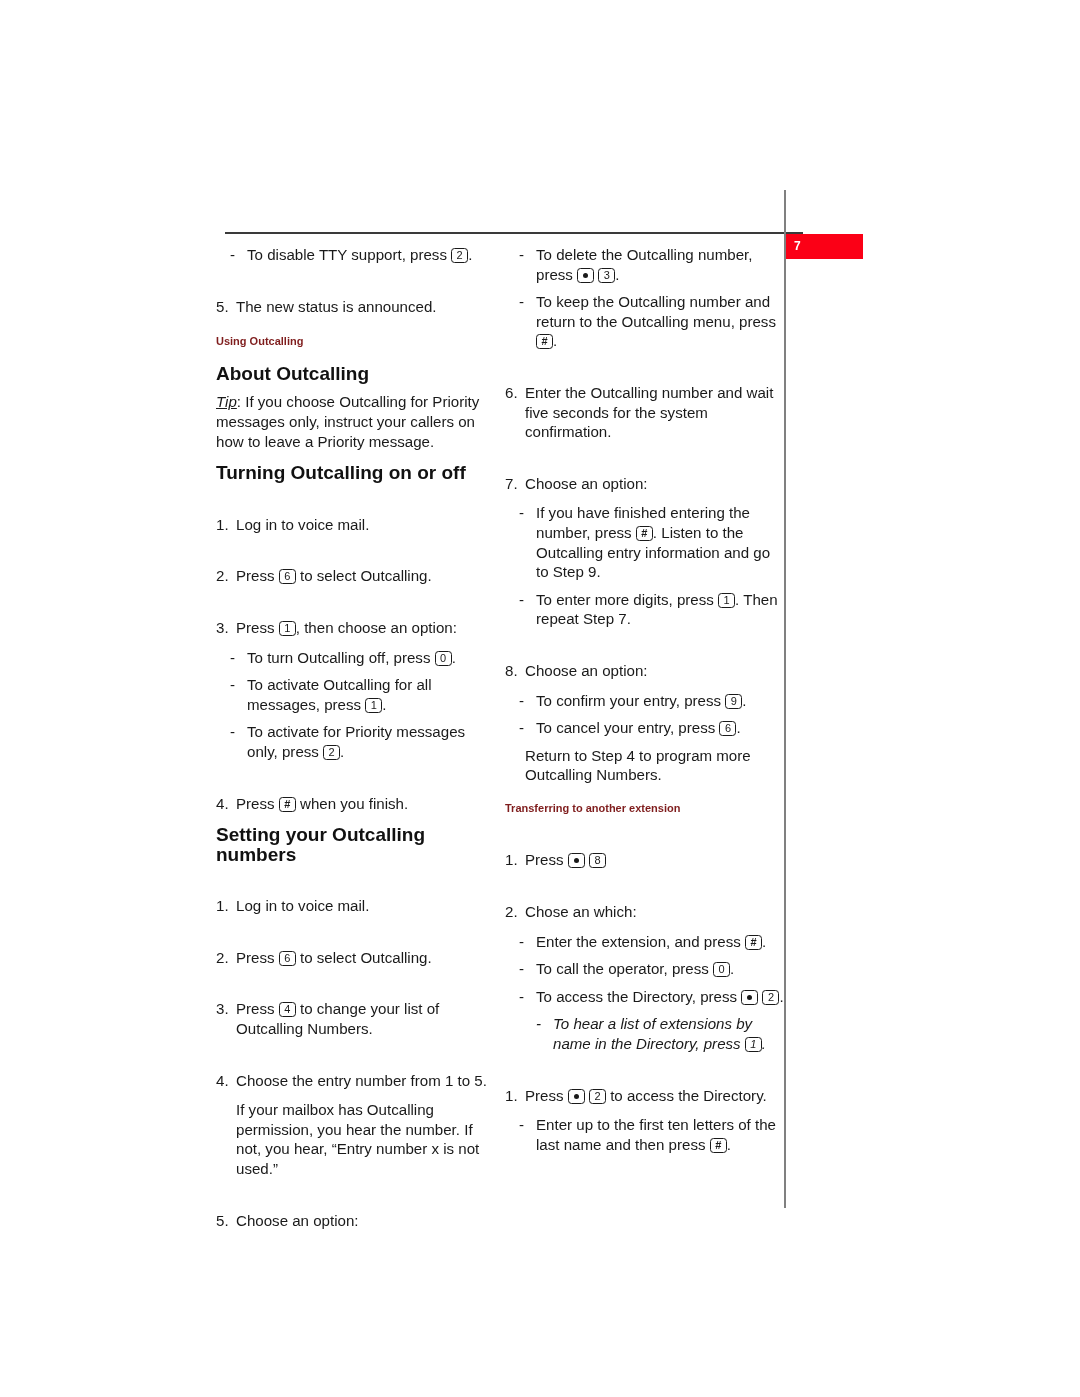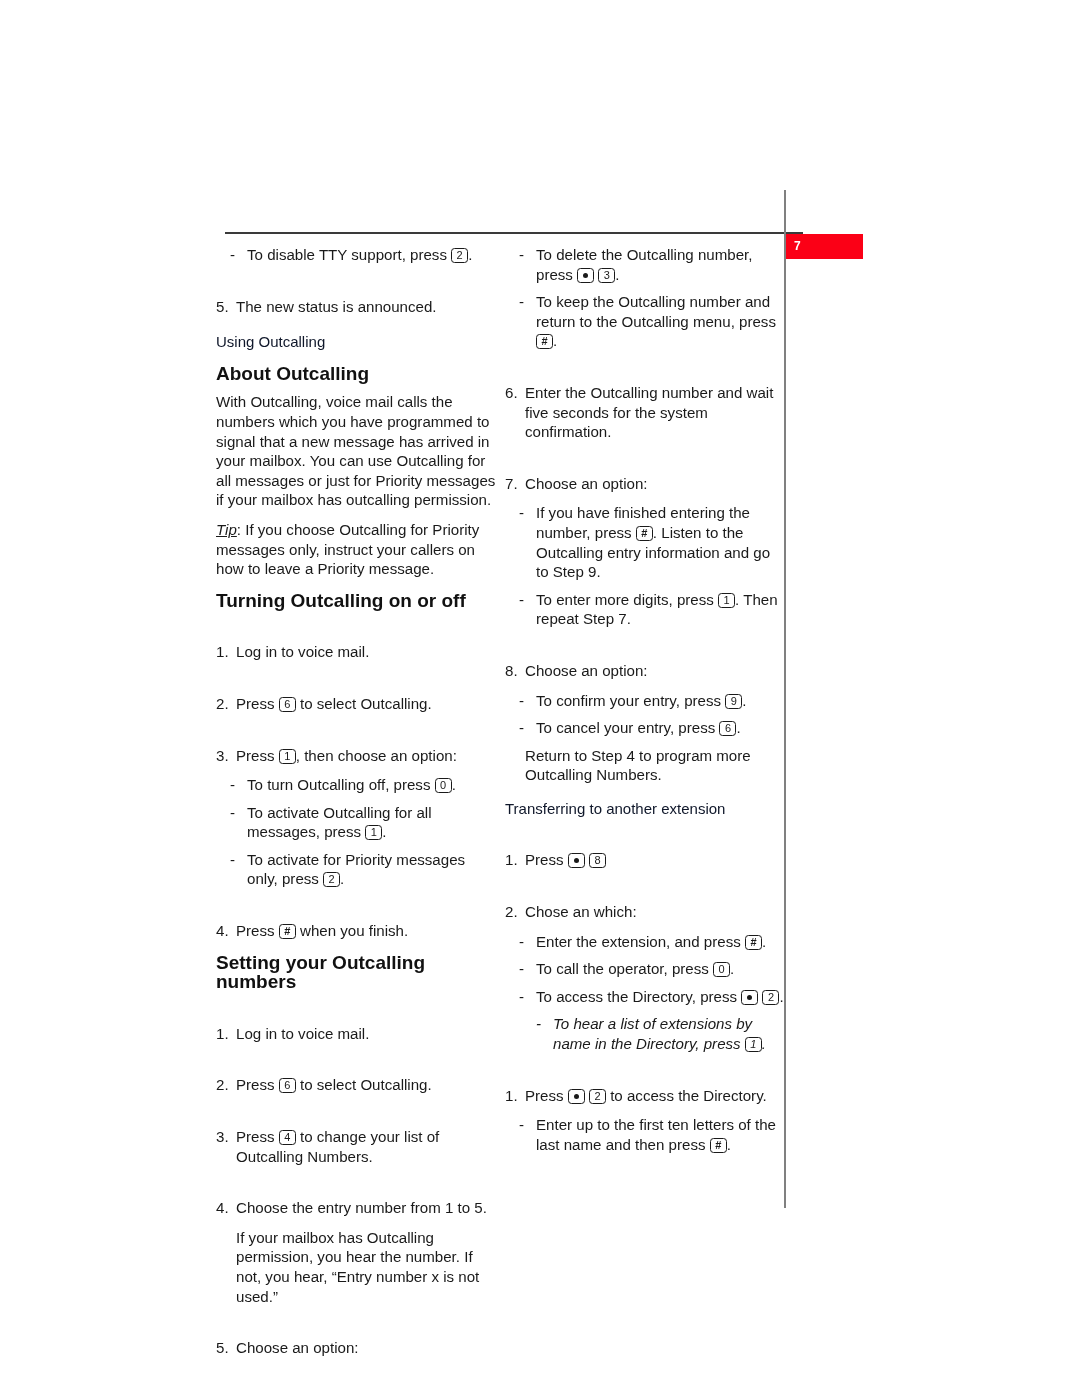--- a/index.html
+++ b/index.html
@@ -69,23 +69,23 @@
   .subdash,
   .cont {
     font-size: 15.1px;
     line-height: 19.6px;
     margin: 0 0 10px 0;
     color: #1a1a1a;
     text-align: left;
   }
 
   .h-red {
-    color: #0f172a;
-    font-weight: normal;
-    font-size: 15px;
+    color: #7f1d1d;
+    font-weight: bold;
+    font-size: 11px;
     line-height: 19.6px;
     margin: 14px 0 8px 0;
   }
   .h-red.first { margin-top: 16px; }
 
   .h-black {
     color: #111111;
     font-weight: bold;
     font-size: 19px;
     line-height: 19.6px;
@@ -170,21 +170,20 @@
   <div class="col col-left">
 
     <p class="dash"><span class="d">-</span><span>To disable TTY support, press </span><span class="key">2</span><span>.</span></p>
 
     <p class="num"><span class="n">5.</span><span>The new status is announced.</span></p>
 
     <h2 class="h-red first">Using Outcalling</h2>
 
     <h3 class="h-black">About Outcalling</h3>
 
-    <p class="para">With Outcalling, voice mail calls the numbers which you have programmed to signal that a new message has arrived in your mailbox. You can use Outcalling for all messages or just for Priority messages if your mailbox has outcalling permission.</p>
 
     <p class="para"><span class="tip-i">Tip</span><span>: If you choose Outcalling for Priority messages only, instruct your callers on how to leave a Priority message.</span></p>
 
     <h3 class="h-black">Turning Outcalling on or off</h3>
 
     <p class="num"><span class="n">1.</span><span>Log in to voice mail.</span></p>
 
     <p class="num"><span class="n">2.</span><span>Press </span><span class="key">6</span><span> to select Outcalling.</span></p>
 
     <p class="num"><span class="n">3.</span><span>Press </span><span class="key">1</span><span>, then choose an option:</span></p>

